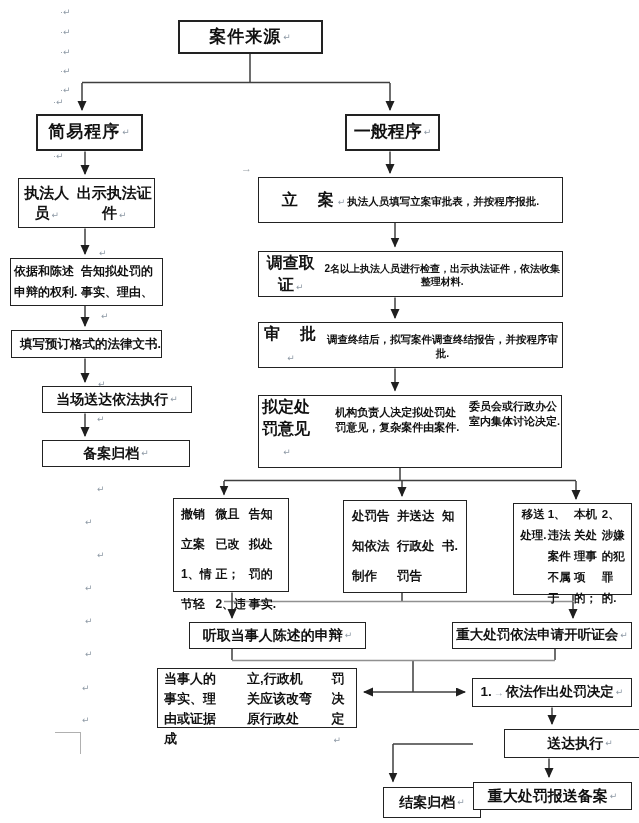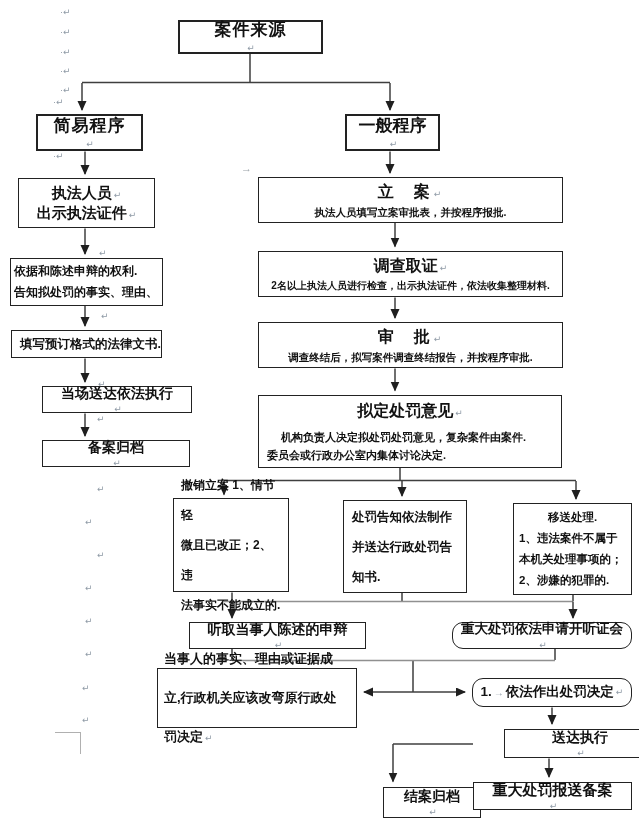--- a/index.html
+++ b/index.html
@@ -1,26 +1,26 @@
 <!DOCTYPE html>
 <html><head>
 <meta charset="utf-8">
 <style>
   html,body{margin:0;padding:0;background:#ffffff;}
   .page{position:relative;width:639px;height:823px;background:#ffffff;overflow:hidden;
         font-family:"Liberation Sans","DejaVu Sans",sans-serif;color:#111;}
   svg.wires{position:absolute;left:0;top:0;z-index:1;}
   .node{position:absolute;background:#fff;border:1.5px solid #222;box-sizing:border-box;
-        display:flex;flex-direction:column;align-items:center;justify-content:center;
+        display:flex;align-items:center;justify-content:center;
         font-weight:bold;text-align:center;z-index:2;line-height:1.35;}
   .head{border-width:2px;font-size:17px;letter-spacing:1px;}
   .t16{font-size:16px;letter-spacing:2px;}
   .t15{font-size:15px;}
   .t14{font-size:14px;margin-left:31px;}
-  .t135{font-size:13.5px;border-radius:11px;}
+  .t135{font-size:13.5px;}
   .t13{font-size:13px;}
   .t125{font-size:12.5px;padding-left:8px;}
   .t12{font-size:12px;}
   .t115{font-size:11.5px;}
   .t11{font-size:11px;}
   .sub{font-size:10.5px;letter-spacing:0;margin-top:2px;}
   .left-align{align-items:flex-start;text-align:left;}
   .lines-wide{line-height:30px;}
   .lines-mid{line-height:21px;}
   .lines-20{line-height:20px;gap:19px;}
@@ -133,21 +133,21 @@
 
   <div class="node" style="left:258px;top:395px;width:304px;height:73px;align-items:stretch">
     <div class="t16" style="letter-spacing:0;text-align:center"><span>拟定处罚意见</span><span class="pm-in">↵</span></div>
     <div class="t11" style="text-align:left;padding-left:22px;margin-top:9px">机构负责人决定拟处罚处罚意见，复杂案件由案件.</div>
     <div class="t11" style="text-align:left;padding-left:8px;margin-top:3px">委员会或行政办公室内集体讨论决定.</div>
   </div>
 
   <div class="node t12 left-align lines-wide" style="left:173px;top:498px;width:116px;height:94px;padding:0 7px">
     <div>撤销立案 1、情节轻</div>
     <div>微且已改正；2、违</div>
-    <div>法事实不能成立的.</div>
+    <div>告知拟处罚的事实.</div>
   </div>
 
   <div class="node t125 left-align lines-wide" style="left:343px;top:500px;width:124px;height:93px;padding:0 8px">
     <div>处罚告知依法制作</div>
     <div>并送达行政处罚告</div>
     <div>知书.</div>
   </div>
 
   <div class="node t115 left-align lines-mid" style="left:513px;top:503px;width:119px;height:92px;padding:0 5px">
     <div style="width:100%;text-align:center">移送处理.</div>

